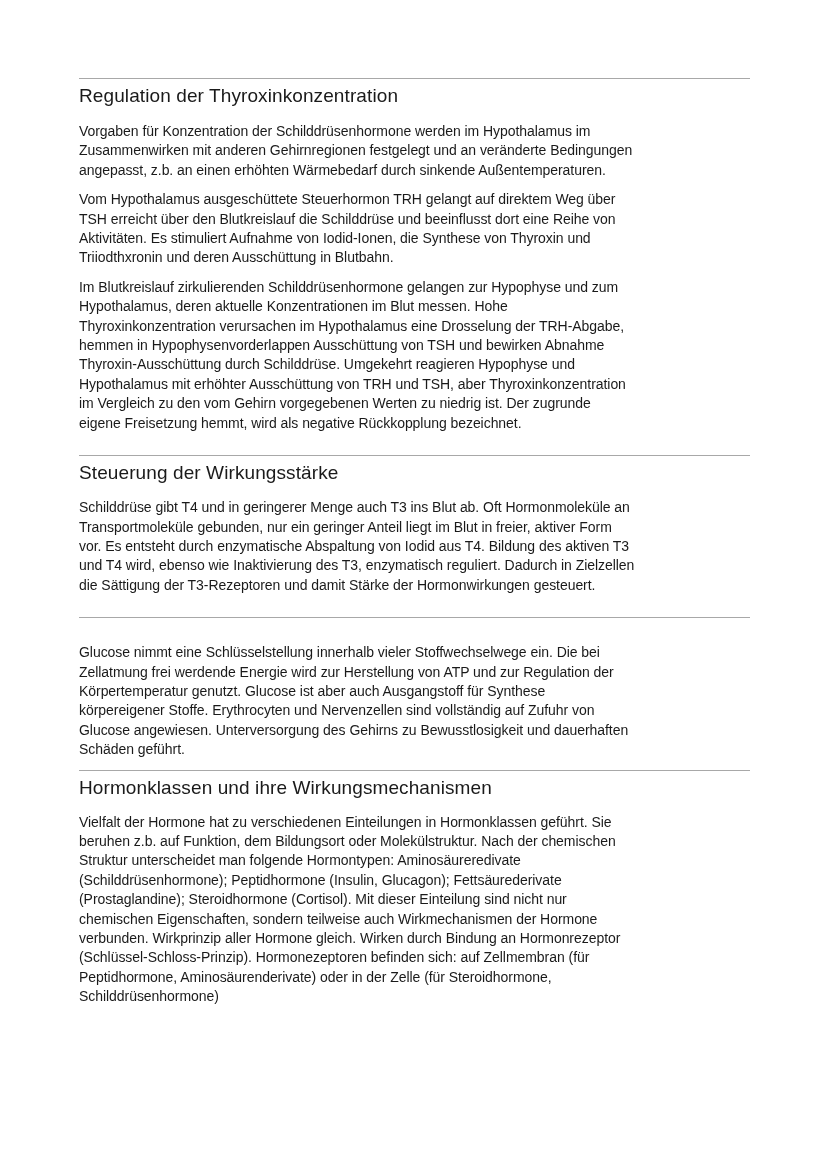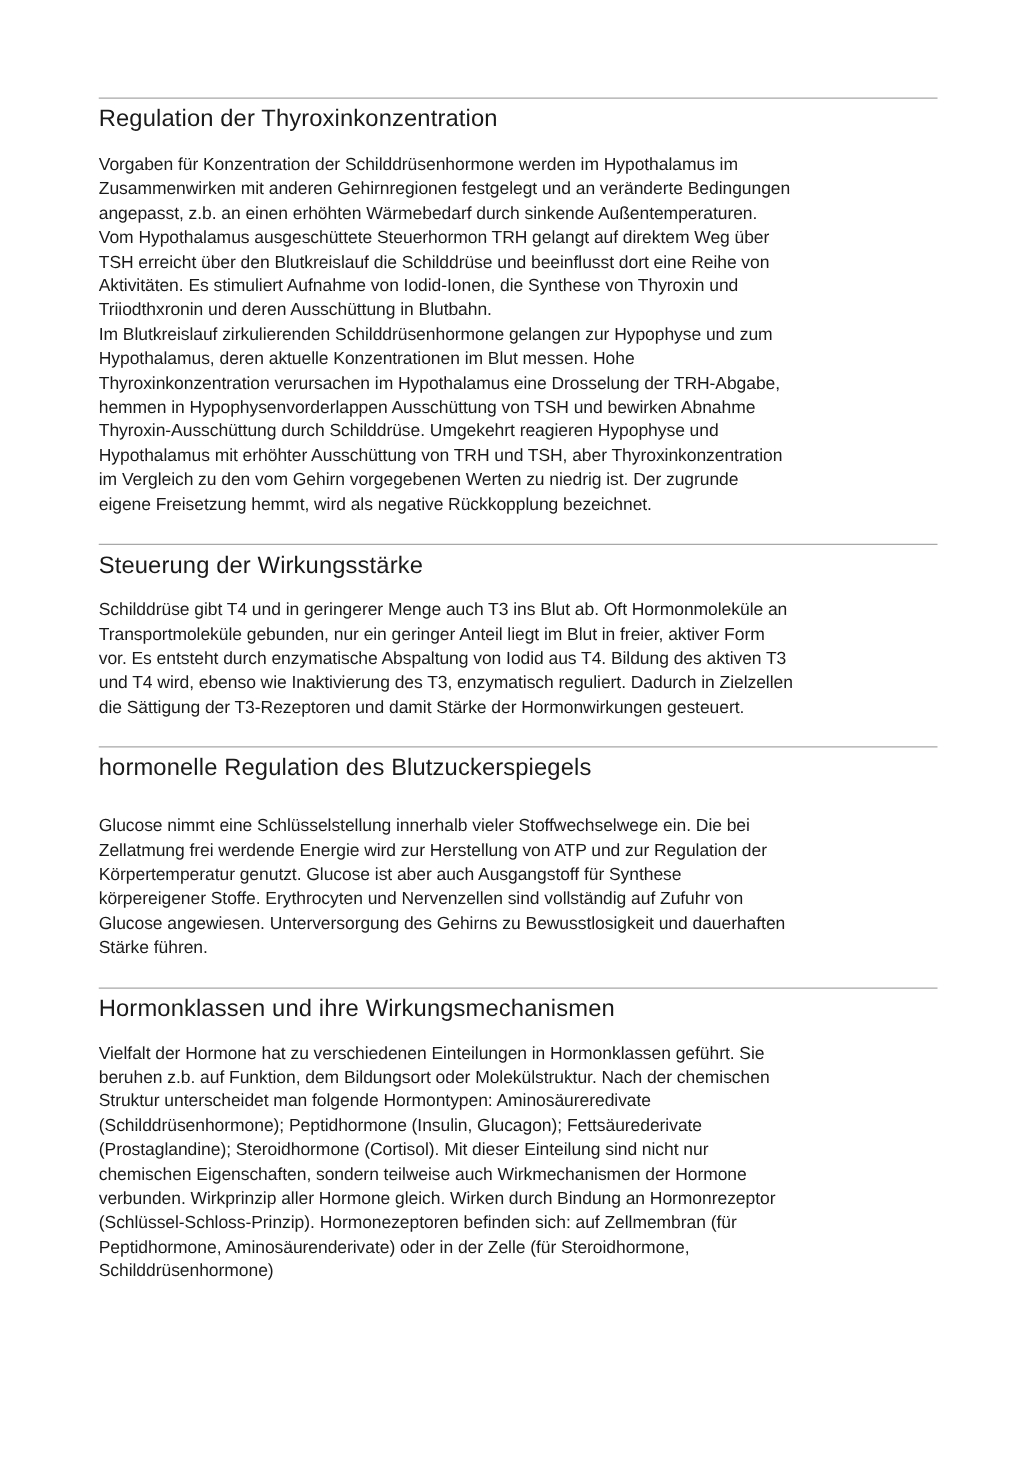--- a/index.html
+++ b/index.html
@@ -43,20 +43,21 @@
       line-height: 19.4px;
       margin: 0;
       padding: 0;
       letter-spacing: -0.05px;
     }
     .para .ln {
       display: block;
       white-space: nowrap;
     }
     .para + .para {
+      margin-top: 10px;
     }
     .section-body {
       margin-top: 13px;
     }
   </style>
 </head>
 <body>
 
 <div class="page">
 
@@ -97,34 +98,33 @@
         <span class="ln">Transportmoleküle gebunden, nur ein geringer Anteil liegt im Blut in freier, aktiver Form</span>
         <span class="ln">vor. Es entsteht durch enzymatische Abspaltung von Iodid aus T4. Bildung des aktiven T3</span>
         <span class="ln">und T4 wird, ebenso wie Inaktivierung des T3, enzymatisch reguliert. Dadurch in Zielzellen</span>
         <span class="ln">die Sättigung der T3-Rezeptoren und damit Stärke der Hormonwirkungen gesteuert.</span>
       </p>
     </div>
   </div>
 
   <div class="section" style="margin-top:22px;">
     <div class="divider"></div>
-    <h2 class="section-title">hormonelle Regulation des Blutzuckerspiegels</h2>
     <div class="section-body" style="margin-top:25px;">
       <p class="para">
         <span class="ln">Glucose nimmt eine Schlüsselstellung innerhalb vieler Stoffwechselwege ein. Die bei</span>
         <span class="ln">Zellatmung frei werdende Energie wird zur Herstellung von ATP und zur Regulation der</span>
         <span class="ln">Körpertemperatur genutzt. Glucose ist aber auch Ausgangstoff für Synthese</span>
         <span class="ln">körpereigener Stoffe. Erythrocyten und Nervenzellen sind vollständig auf Zufuhr von</span>
         <span class="ln">Glucose angewiesen. Unterversorgung des Gehirns zu Bewusstlosigkeit und dauerhaften</span>
-        <span class="ln">Stärke führen.</span>
+        <span class="ln">Schäden geführt.</span>
       </p>
     </div>
   </div>
 
-  <div class="section" style="margin-top:22px;">
+  <div class="section" style="margin-top:10px;">
     <div class="divider"></div>
     <h2 class="section-title">Hormonklassen und ihre Wirkungsmechanismen</h2>
     <div class="section-body" style="margin-top:14px;">
       <p class="para">
         <span class="ln">Vielfalt der Hormone hat zu verschiedenen Einteilungen in Hormonklassen geführt. Sie</span>
         <span class="ln">beruhen z.b. auf Funktion, dem Bildungsort oder Molekülstruktur. Nach der chemischen</span>
         <span class="ln">Struktur unterscheidet man folgende Hormontypen: Aminosäureredivate</span>
         <span class="ln">(Schilddrüsenhormone); Peptidhormone (Insulin, Glucagon); Fettsäurederivate</span>
         <span class="ln">(Prostaglandine); Steroidhormone (Cortisol). Mit dieser Einteilung sind nicht nur</span>
         <span class="ln">chemischen Eigenschaften, sondern teilweise auch Wirkmechanismen der Hormone</span>

